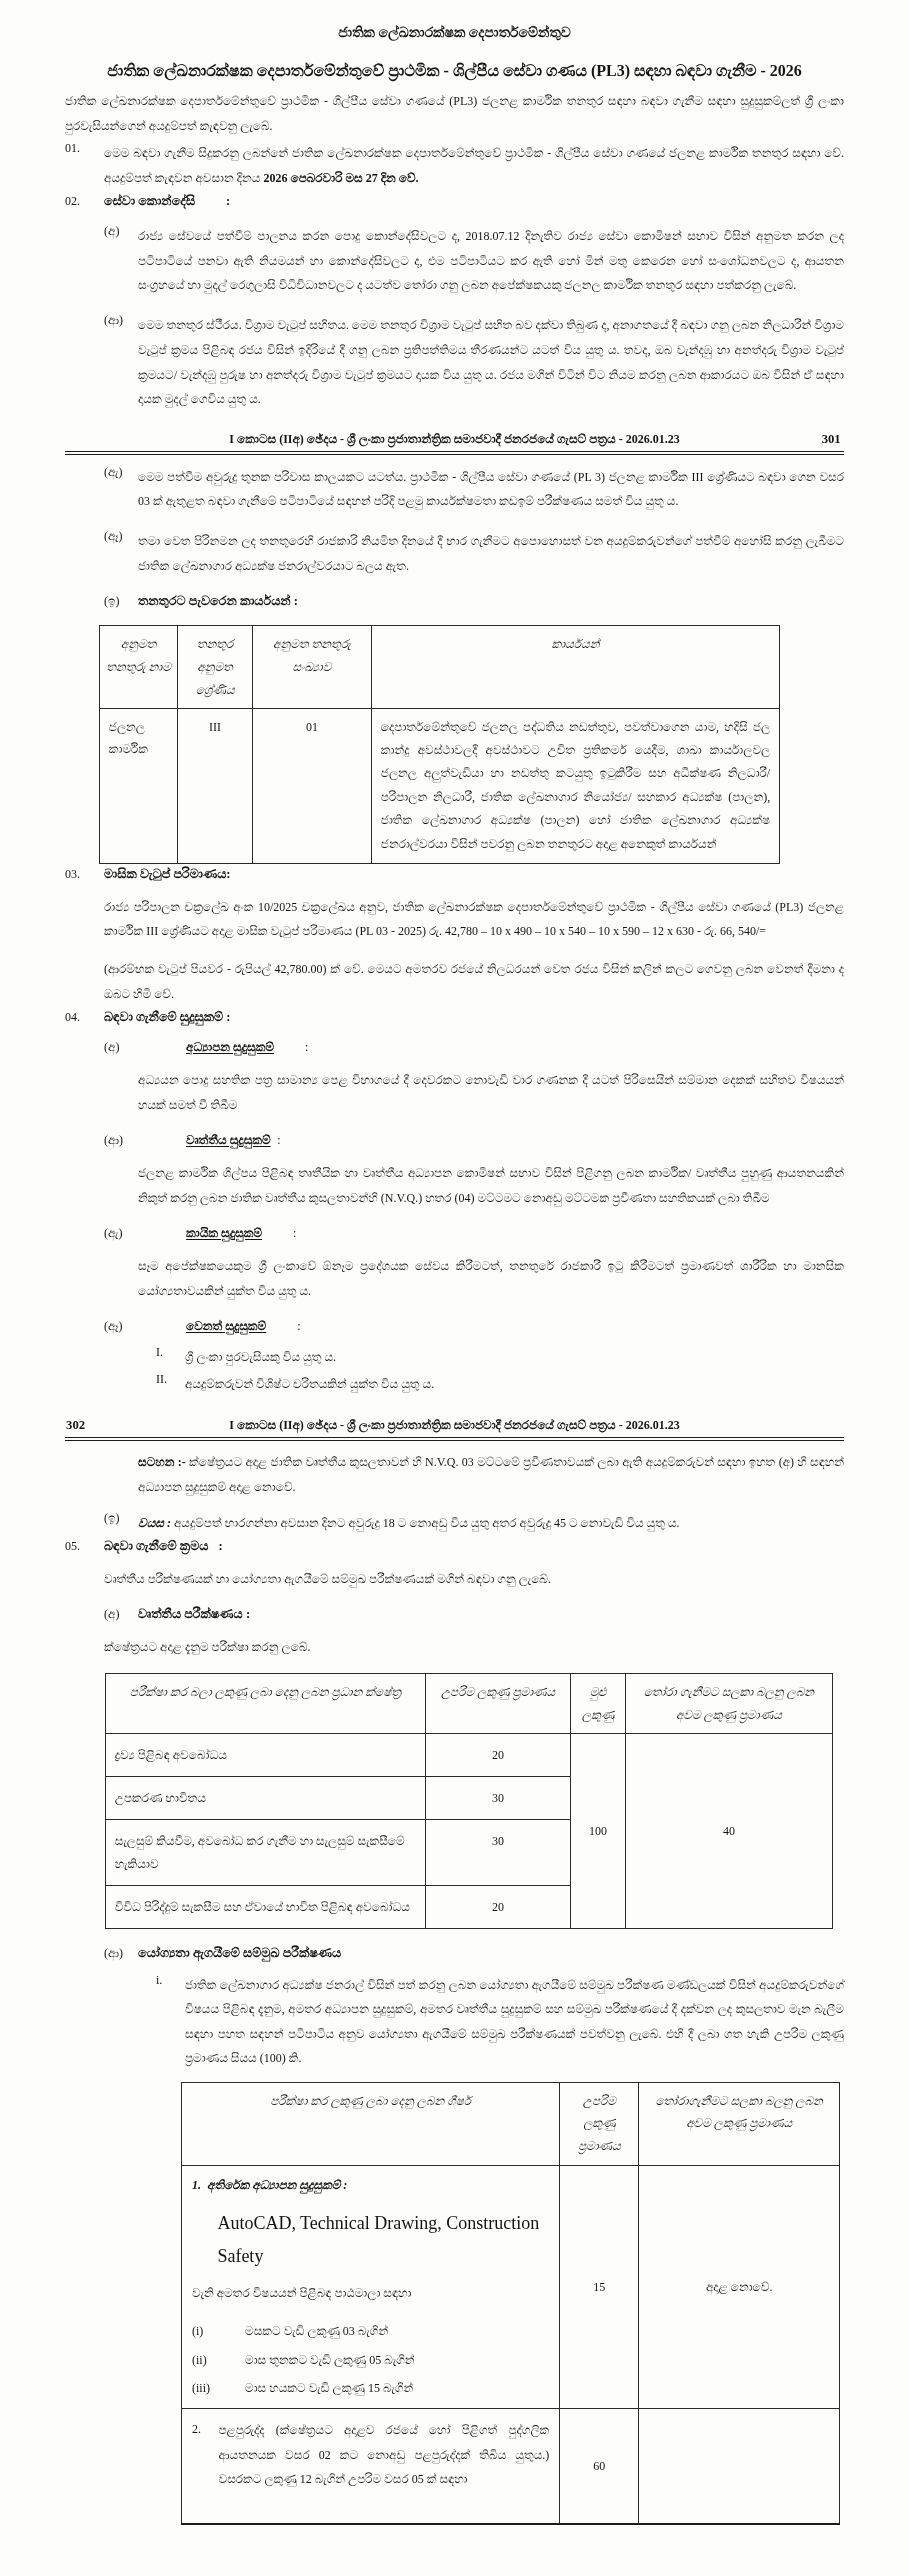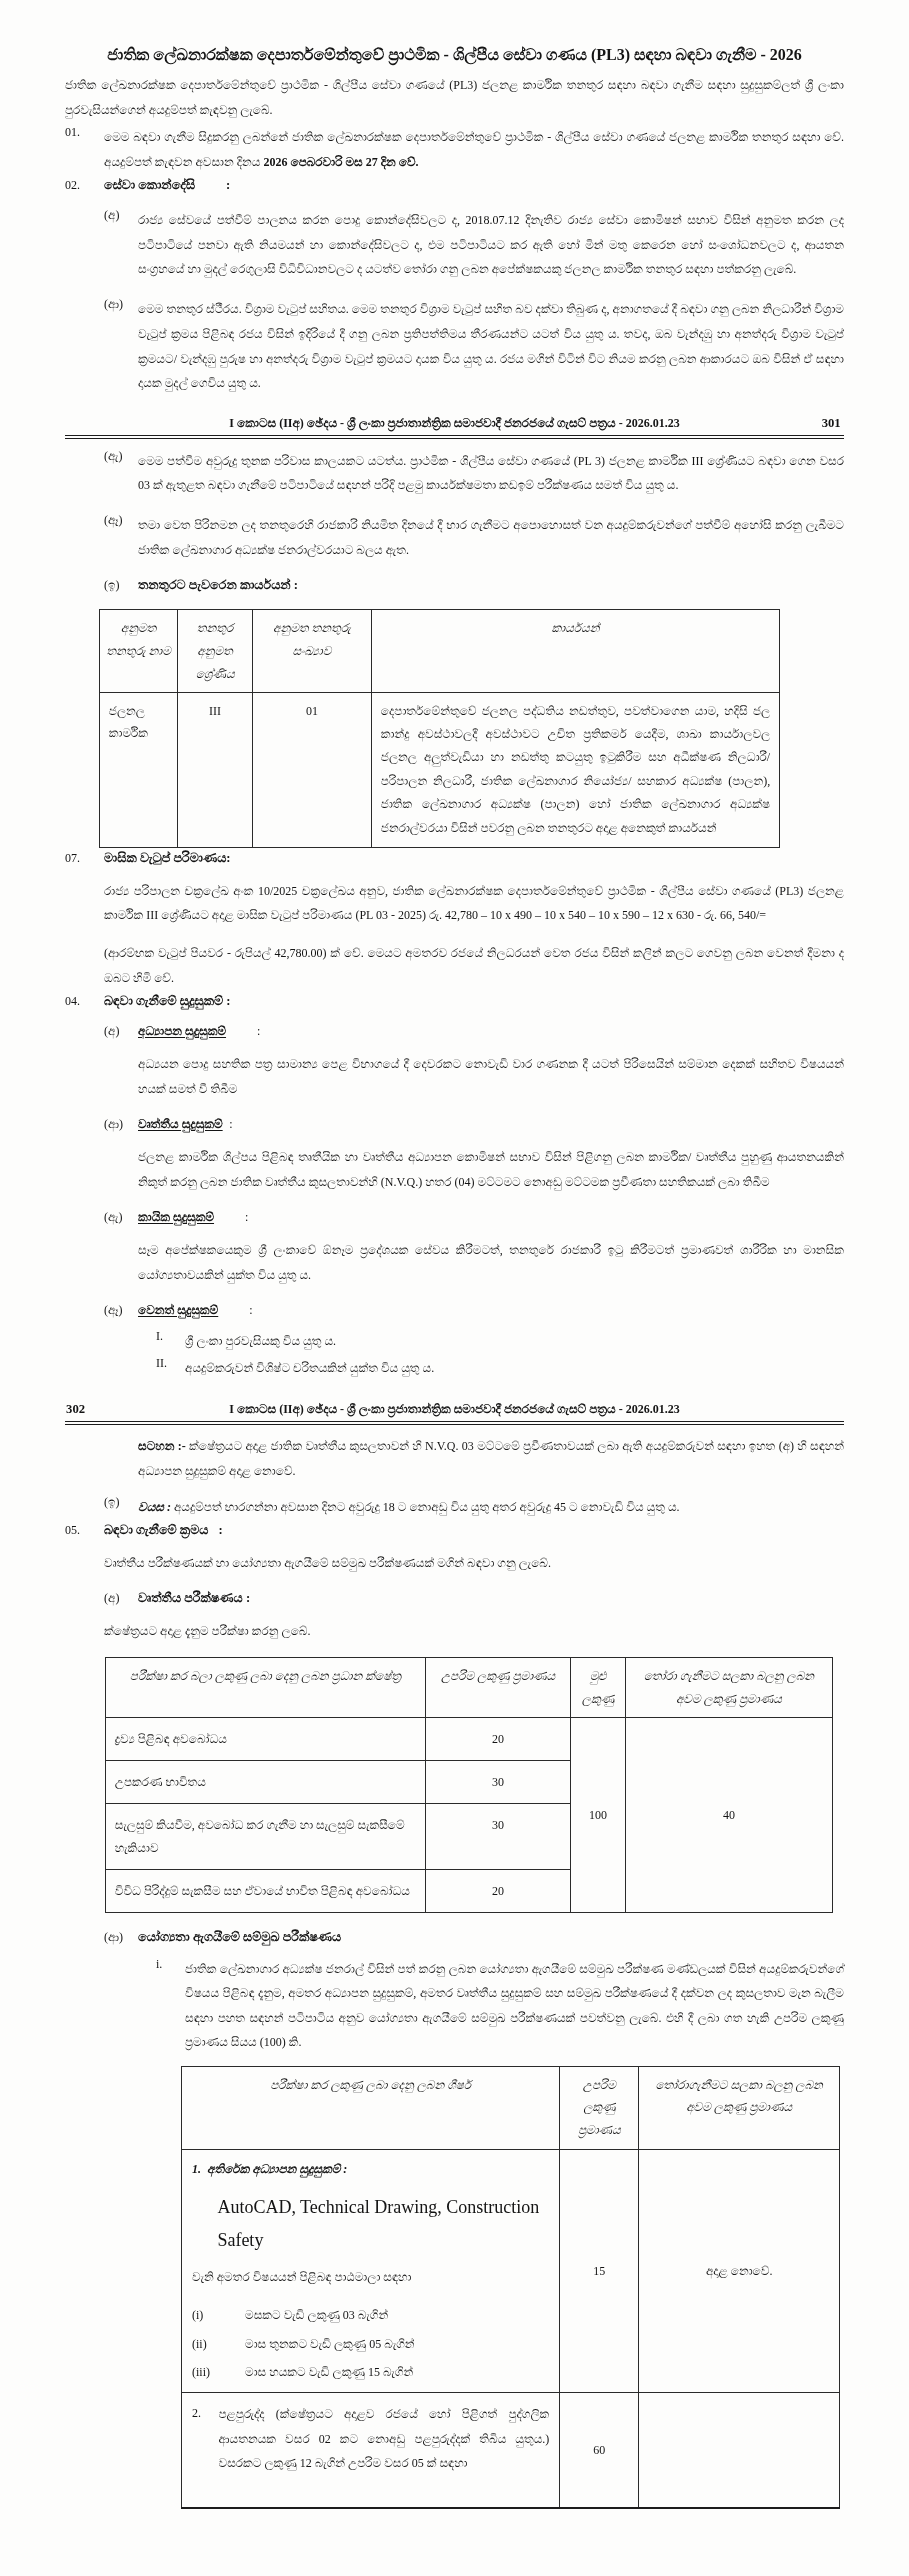--- a/index.html
+++ b/index.html
@@ -7,21 +7,21 @@
   body {
     width:909px; height:2576px; overflow:hidden;
     background:#fdfdfc; color:#141414;
     font-family:"Liberation Serif","DejaVu Serif",serif;
     font-size:12px;
   }
   .page { padding:25.4px 65px 0 65px; }
   p { margin:0; }
   .b { font-weight:bold; }
   .bi { font-weight:bold; font-style:italic; }
-  .u { text-decoration:underline; }
+  .u { text-decoration:underline;margin-left:48px; }
 
   .t1 { text-align:center; font-weight:bold; font-size:14px; }
   .t2 { text-align:center; font-weight:bold; font-size:16px; margin-top:21px; }
 
   .para { line-height:2.05; text-align:justify; }
   .intro { margin-top:8.8px; }
 
   .item { display:flex; align-items:flex-start; }
   .numcol { flex:0 0 39px; font-weight:normal; }
   .lblcol { flex:0 0 34px; }
@@ -72,20 +72,21 @@
   .t3-item { display:flex; margin-top:6.6px; }
   .t3-item .inum { flex:0 0 53px; }
   .t3-row2 { display:flex; }
   .t3-row2 .numcol2 { flex:0 0 26.5px; }
 </style>
 </head>
 <body>
 
 <div class="page">
 
+  <div class="t1">ජාතික ලේඛනාරක්ෂක දෙපාර්තමේන්තුව</div>
   <div class="t2">ජාතික ලේඛනාරක්ෂක දෙපාර්තමේන්තුවේ ප්‍රාථමික - ශිල්පීය සේවා ගණය (PL3) සඳහා බඳවා ගැනීම - 2026</div>
 
   <p class="para intro">ජාතික ලේඛනාරක්ෂක දෙපාර්තමේන්තුවේ ප්‍රාථමික - ශිල්පීය සේවා ගණයේ (PL3) ජලනළ කාර්මික තනතුර සඳහා බඳවා ගැනීම සඳහා සුදුසුකම්ලත් ශ්‍රී ලංකා පුරවැසියන්ගෙන් අයදුම්පත් කැඳවනු ලැබේ.</p>
 
   <div class="item mt-sec">
     <span class="numcol">01.</span>
     <p class="para itemtext"><span>මෙම බඳවා ගැනීම සිදුකරනු ලබන්නේ ජාතික ලේඛනාරක්ෂක දෙපාර්තමේන්තුවේ ප්‍රාථමික - ශිල්පීය සේවා ගණයේ ජලනළ කාර්මික තනතුර සඳහා වේ. අයදුම්පත් කැඳවන අවසාන දිනය </span><span class="b">2026 පෙබරවාරි මස 27 දින වේ.</span></p>
   </div>
 
   <div class="item mt-sec">
@@ -141,21 +142,21 @@
     <tr>
       <td>ජලනල කාර්මික</td>
       <td class="cen">III</td>
       <td class="cen">01</td>
       <td class="duties">දෙපාර්තමේන්තුවේ ජලනල පද්ධතිය නඩත්තුව, පවත්වාගෙන යාම, හදිසි ජල කාන්දු අවස්ථාවලදී අවස්ථාවට උචිත ප්‍රතිකර්ම යෙදීම, ශාඛා කාර්යාලවල ජලනල අලුත්වැඩියා හා නඩත්තු කටයුතු ඉටුකිරීම සහ අධීක්ෂණ නිලධාරී/ පරිපාලන නිලධාරී, ජාතික ලේඛනාගාර නියෝජ්‍ය/ සහකාර අධ්‍යක්ෂ (පාලන), ජාතික ලේඛනාගාර අධ්‍යක්ෂ (පාලන) හෝ ජාතික ලේඛනාගාර අධ්‍යක්ෂ ජනරාල්වරයා විසින් පවරනු ලබන තනතුරට අදාළ අනෙකුත් කාර්යයන්</td>
     </tr>
   </tbody>
     </table>
 
   <div class="item mt-sec">
-    <span class="numcol">07.</span>
+    <span class="numcol">03.</span>
     <p class="sechead b">මාසික වැටුප් පරිමාණය:</p>
   </div>
 
   <p class="para sub mt-par">රාජ්‍ය පරිපාලන චක්‍රලේඛ අංක 10/2025 චක්‍රලේඛය අනුව, ජාතික ලේඛනාරක්ෂක දෙපාර්තමේන්තුවේ ප්‍රාථමික - ශිල්පීය සේවා ගණයේ (PL3) ජලනළ කාර්මික III ශ්‍රේණියට අදාළ මාසික වැටුප් පරිමාණය (PL 03 - 2025) රු. 42,780 – 10 x 490 – 10 x 540 – 10 x 590 – 12 x 630 - රු. 66, 540/=</p>
   <p class="para sub mt-par">(ආරම්භක වැටුප් පියවර - රුපියල් 42,780.00) ක් වේ. මෙයට අමතරව රජයේ නිලධරයන් වෙත රජය විසින් කලින් කලට ගෙවනු ලබන වෙනත් දීමනා ද ඔබට හිමි වේ.</p>
 
   <div class="item mt-sec">
     <span class="numcol">04.</span>
     <p class="sechead b">බඳවා ගැනීමේ සුදුසුකම් :</p>
   </div>

